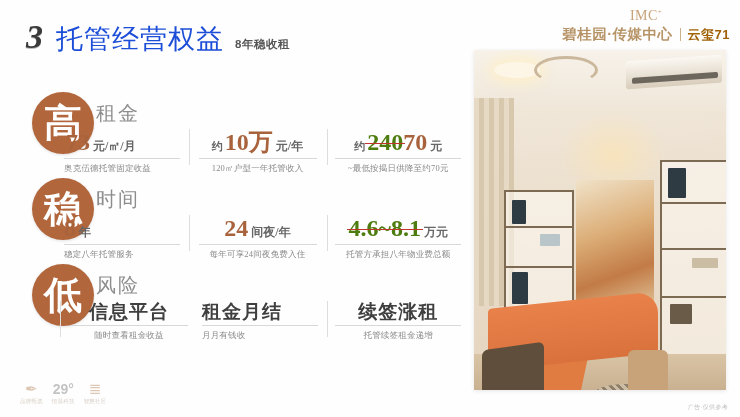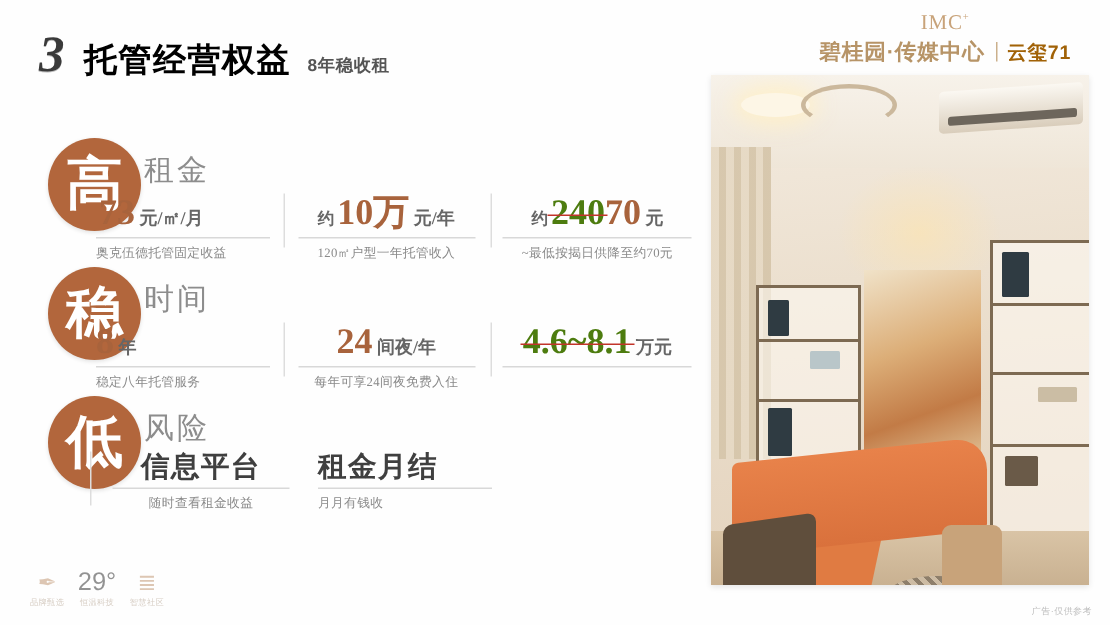--- a/index.html
+++ b/index.html
@@ -12,25 +12,25 @@
   .slide{position:absolute;inset:0;background:#fefefe;}
 
   
   .header{position:absolute;left:26px;top:20px;display:flex;align-items:baseline;}
   .num{
     font-family:"Liberation Serif","DejaVu Serif",serif;
     font-style:italic;font-size:34px;font-weight:700;
     color:#3a3a3a;line-height:1;margin-right:13px;
     text-shadow:0 1px 0 #bbb;
   }
-  .htitle{font-size:22px;font-weight:700;color:#000000;letter-spacing:1px;line-height:1;}
+  .htitle{font-size:27px;font-weight:400;color:#1d4ed8;letter-spacing:1px;line-height:1;}
   .hsub{font-size:11.5px;color:#555;margin-left:11px;letter-spacing:.5px;font-weight:600;}
 
   
-  .logo{position:absolute;right:26px;top:8px;text-align:center;}
+  .logo{position:absolute;right:10px;top:8px;text-align:center;}
   .logo-mark{
     font-family:"Liberation Serif","DejaVu Serif",serif;
     font-size:14px;letter-spacing:.5px;color:#c8a37a;line-height:1.1;
   }
   .logo-mark sup{font-size:7px;vertical-align:super;}
   .logo-row{display:flex;align-items:center;justify-content:center;margin-top:2px;}
   .logo-main{font-size:14.5px;font-weight:700;color:#b79467;letter-spacing:.5px;}
   .logo-div{width:1px;height:13px;background:#cbb08c;margin:0 7px;}
   .logo-sub{font-size:13px;font-weight:700;color:#a16207;letter-spacing:.5px;}
 
@@ -99,21 +99,21 @@
     background:repeating-linear-gradient(45deg,#cdbca4 0 3px,#8e7f6b 3px 6px);border-radius:50% 50% 0 0;}
   .ph-floor{position:absolute;left:0;right:0;bottom:0;height:36px;background:linear-gradient(180deg,#d9c4a6,#c9b191);}
   .ph-glow{position:absolute;left:84px;top:60px;width:110px;height:90px;border-radius:50%;
     background:radial-gradient(ellipse,rgba(255,228,170,.55),rgba(255,228,170,0) 70%);}
 
   
   .badges{position:absolute;left:20px;bottom:12px;display:flex;align-items:flex-end;gap:9px;opacity:.42;}
   .badge{display:flex;flex-direction:column;align-items:center;}
   .badge .g{font-size:15px;color:#b07b4e;line-height:1;}
   .badge .t{font-size:5.5px;color:#a08a72;margin-top:2px;letter-spacing:.2px;}
-  .deg{font-size:17px;font-weight:400;color:#000000;line-height:1;}
+  .deg{font-size:14px;font-weight:700;color:#737373;line-height:1;}
   .disclaimer{position:absolute;right:12px;bottom:5px;font-size:6px;color:#bdbdbd;letter-spacing:.3px;}
 </style>
 </head>
 <body>
 
 <div class="slide">
 
   <div class="header">
     <div class="num">3</div>
     <div class="htitle">托管经营权益</div>
@@ -177,20 +177,21 @@
             <span class="big">24</span><span class="unit">间夜/年</span>
           </div>
           <div class="rule"></div>
           <div class="cap">每年可享24间夜免费入住</div>
         </div>
         <div class="col c3">
           <div class="val">
             <span class="big strike">4.6~8.1</span><span class="unit">万元</span>
           </div>
           <div class="rule"></div>
+          <div class="cap">托管方承担八年物业费总额</div>
         </div>
       </div>
     </div>
 
     <div class="row">
       <div class="circle">低</div>
       <div class="cat">风险</div>
       <div class="cols">
         <div class="col c2">
           <div class="val">
@@ -198,20 +199,27 @@
           </div>
           <div class="rule"></div>
           <div class="cap">随时查看租金收益</div>
         </div>
         <div class="col c1">
           <div class="val">
             <span class="big plain">租金月结</span>
           </div>
           <div class="rule"></div>
           <div class="cap">月月有钱收</div>
+        </div>
+        <div class="col c3">
+          <div class="val">
+            <span class="big plain">续签涨租</span>
+          </div>
+          <div class="rule"></div>
+          <div class="cap">托管续签租金递增</div>
         </div>
       </div>
     </div>
 
   </div>
 
   <div class="photo">
     <div class="ph-wall"></div>
     <div class="ph-ceil"></div>
     <div class="ph-light"></div>

